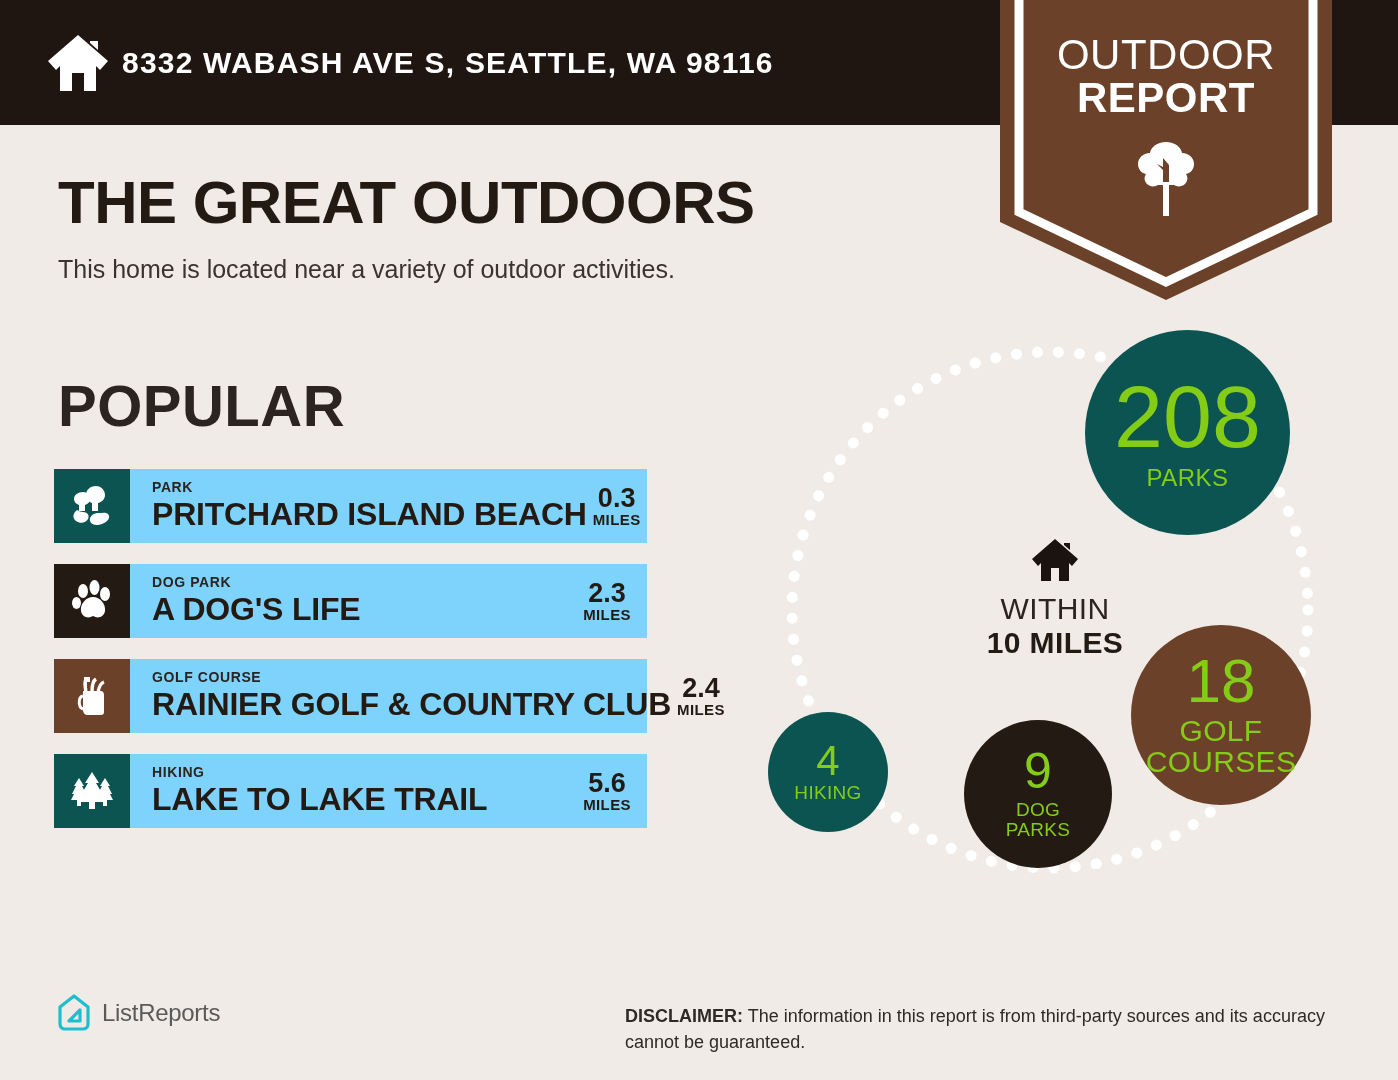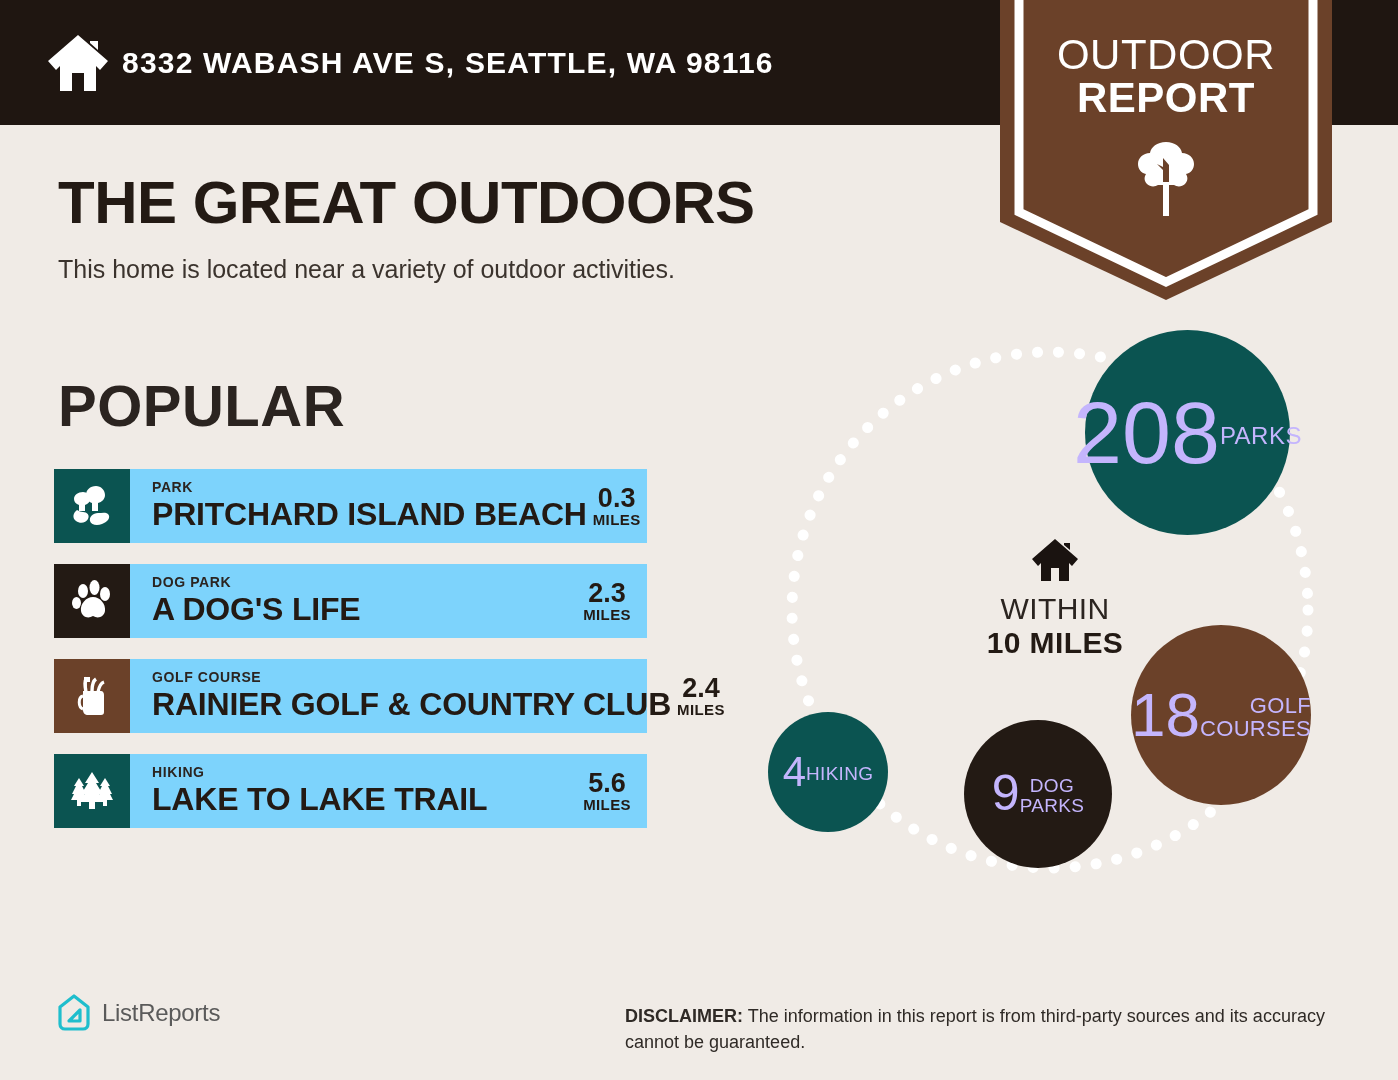--- a/index.html
+++ b/index.html
@@ -187,44 +187,44 @@
     height: 600px;
   }
   .dotted-ring {
     position: absolute;
     inset: 0;
   }
   .bubble {
     position: absolute;
     border-radius: 50%;
     display: flex;
-    flex-direction: row;
+    flex-direction: column;
     align-items: center;
     justify-content: center;
-    color: #c4b5fd;
+    color: #84cc16;
     text-align: center;
   }
   .bub-num { font-weight: 300; line-height: 0.95; }
   .bub-lbl { line-height: 1.05; }
 
   #bubble-parks {
     left: 345px; top: 10px;
     width: 205px; height: 205px;
     background: #0b5451;
   }
   #bubble-parks .bub-num { font-size: 88px; }
   #bubble-parks .bub-lbl { font-size: 24px; margin-top: 6px; letter-spacing: 0.5px; }
 
   #bubble-golf {
     left: 391px; top: 305px;
     width: 180px; height: 180px;
     background: #6b4129;
   }
   #bubble-golf .bub-num { font-size: 62px; }
-  #bubble-golf .bub-lbl { font-size: 22px; margin-top: 4px; letter-spacing: 0.3px; text-align: right; }
+  #bubble-golf .bub-lbl { font-size: 30px; margin-top: 4px; letter-spacing: 0.3px; }
 
   #bubble-dogparks {
     left: 224px; top: 400px;
     width: 148px; height: 148px;
     background: #231a14;
   }
   #bubble-dogparks .bub-num { font-size: 50px; }
   #bubble-dogparks .bub-lbl { font-size: 19px; margin-top: 4px; letter-spacing: 0.3px; }
 
   #bubble-hiking {

